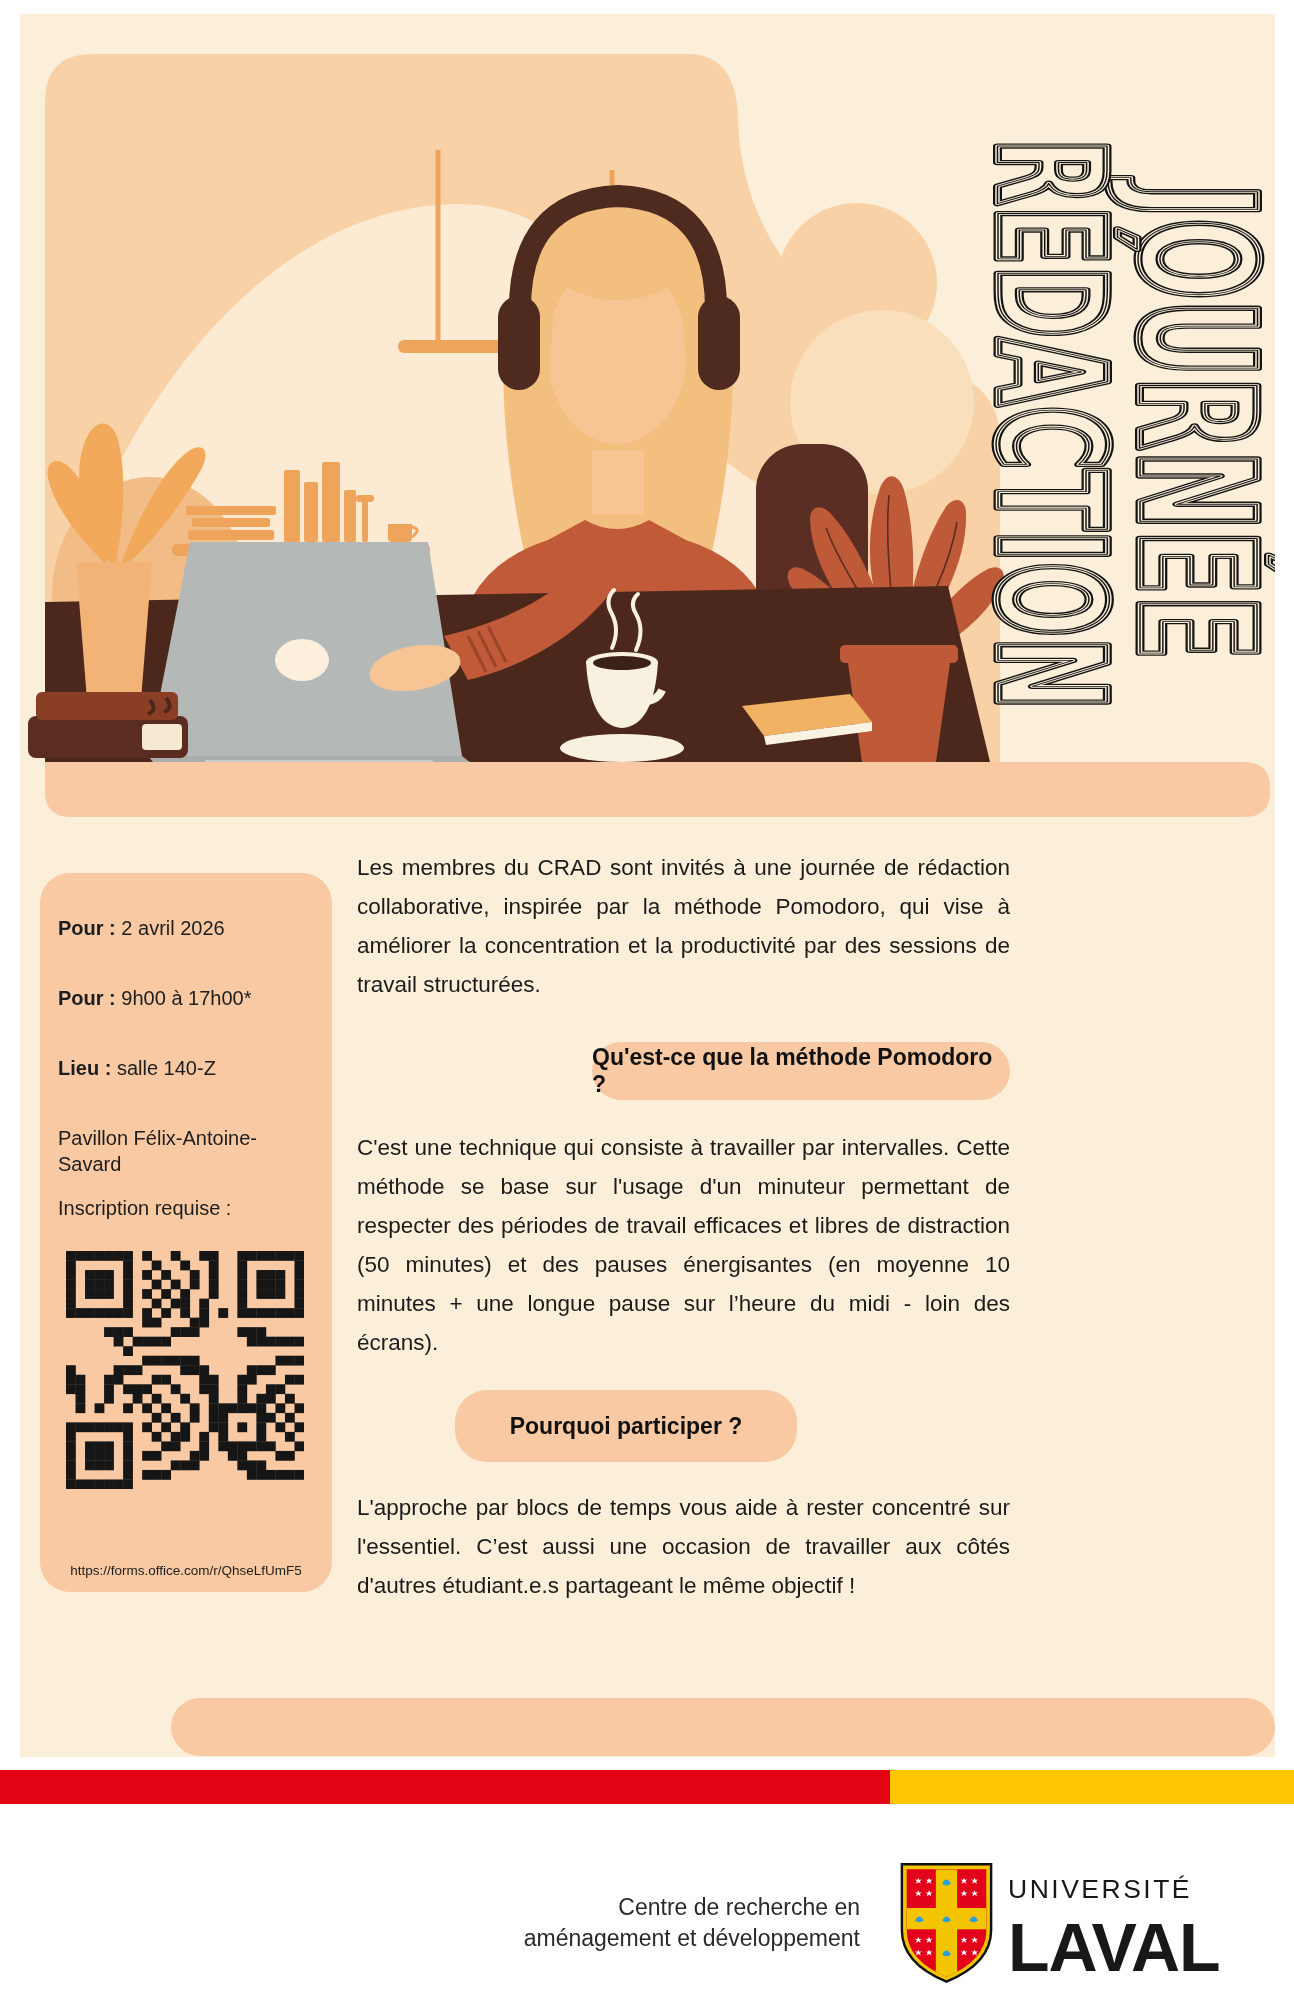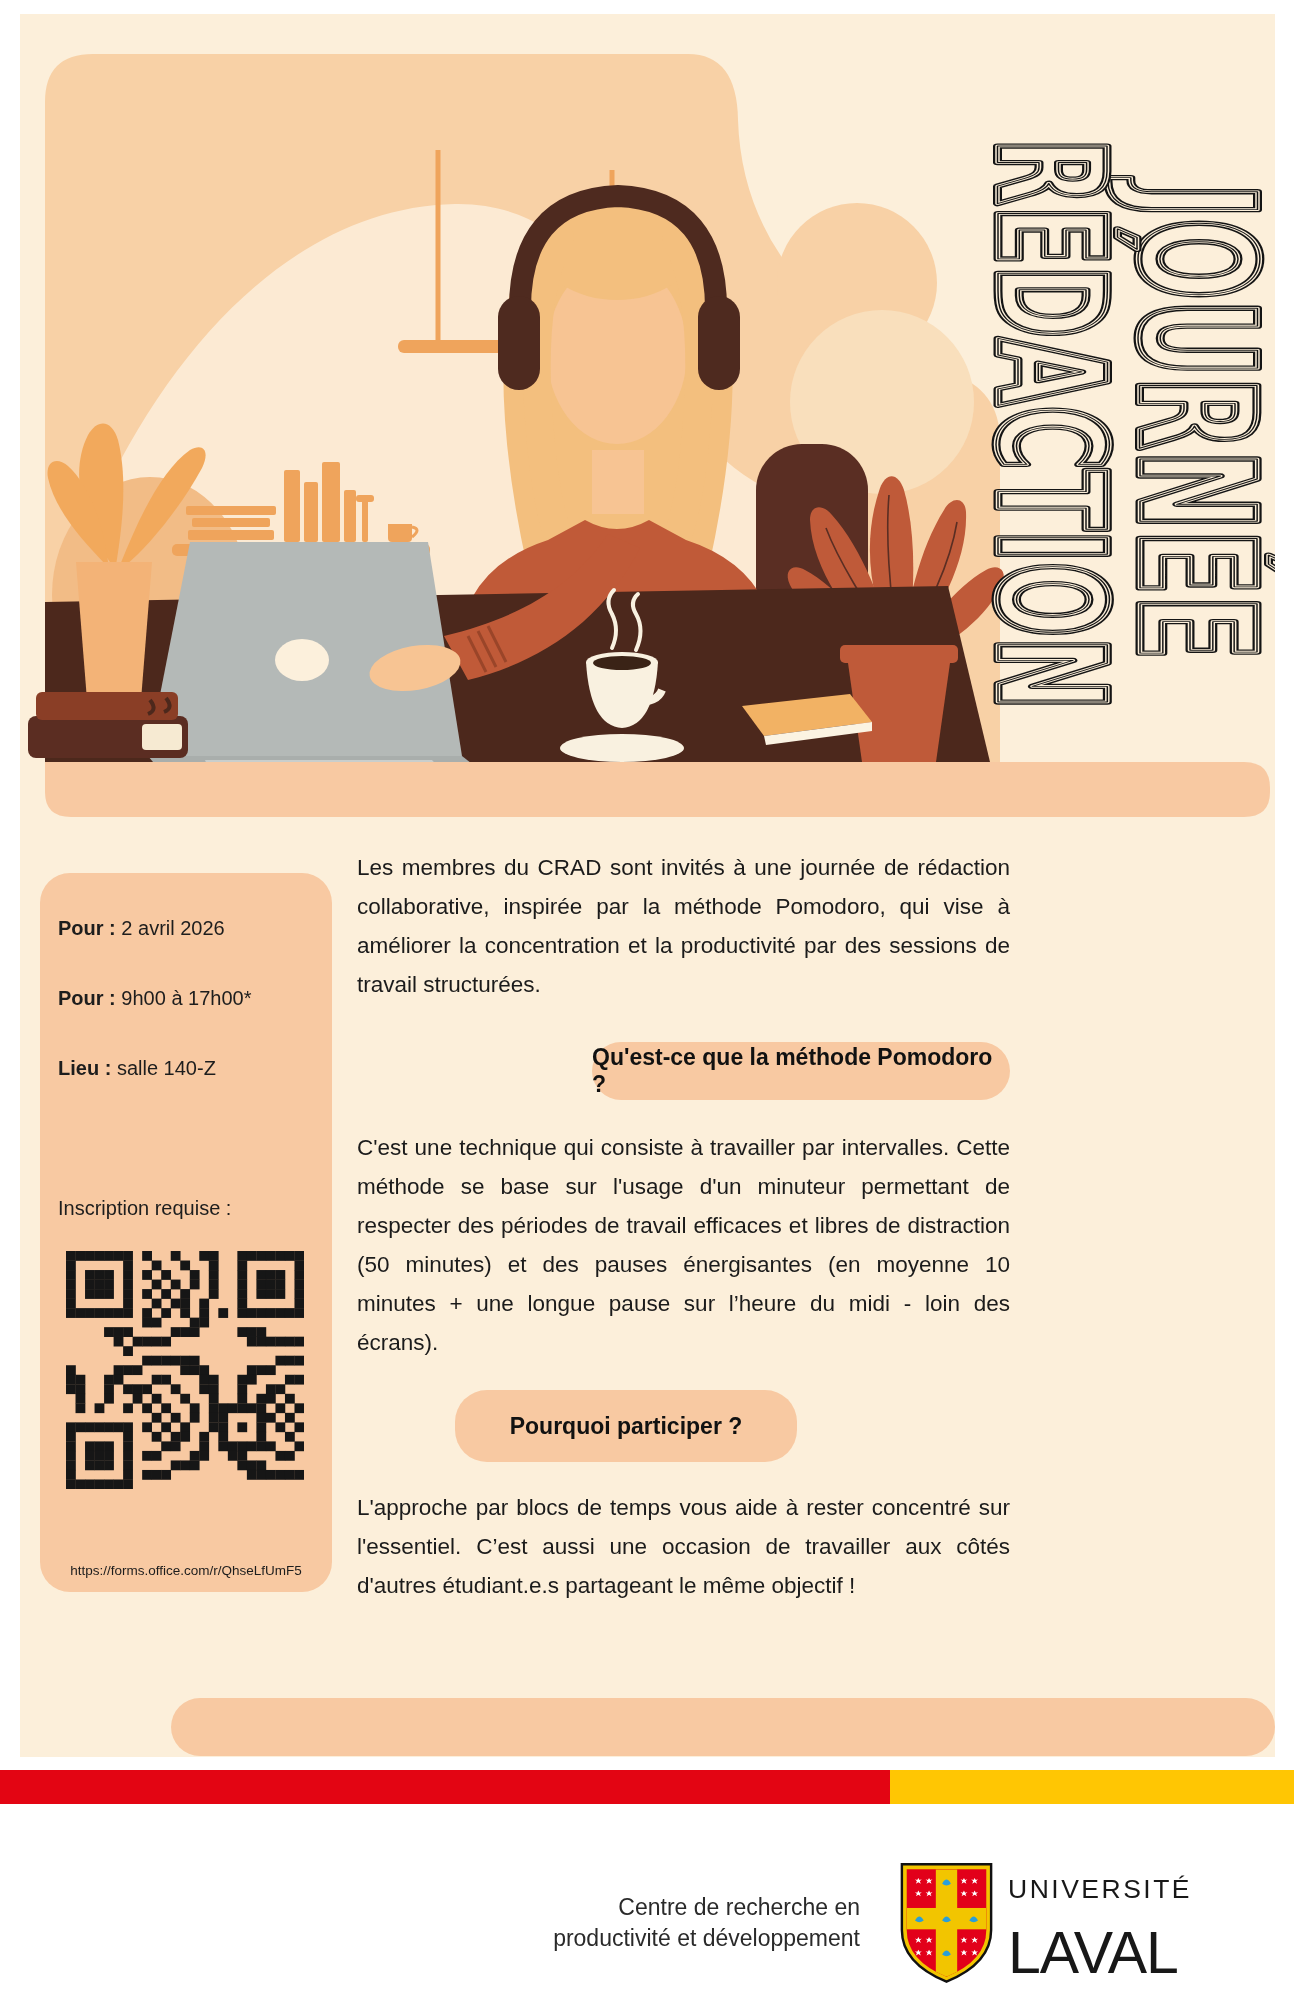--- a/index.html
+++ b/index.html
@@ -21,21 +21,21 @@
   #pill-1{left:592px;top:1042px;width:418px;height:58px;border-radius:29px;}
   #pill-2{left:455px;top:1390px;width:342px;height:72px;border-radius:32px;}
   #footnote{left:357px;top:1604px;width:645px;font-style:italic;font-size:20.5px;line-height:33px;color:#1b1b1b;}
   #bottom-band{left:171px;top:1698px;width:1104px;height:58px;background:var(--card,#f8c9a2);border-radius:29px;}
   #stripe-red{left:0;top:1770px;width:890px;height:34px;background:var(--red,#e30513);}
   #stripe-yellow{left:890px;top:1770px;width:404px;height:34px;background:var(--yellow,#ffc603);}
   
   #crad-name{left:434px;top:1892px;width:426px;text-align:right;font-size:23px;line-height:31px;color:#2a2a2a;}
   #ul-text{left:1008px;top:1874px;width:260px;color:#181818;}
   #ul-line1{font-size:26.5px;letter-spacing:2.5px;font-weight:500;}
-  #ul-line2{font-size:59px;font-weight:400;letter-spacing:-1px;line-height:56px;margin-top:20px;}
+  #ul-line2{font-size:68px;font-weight:700;letter-spacing:-1px;line-height:56px;margin-top:14px;}
 </style>
 </head>
 <body>
 
 <div id="page">
 
   <div class="abs" id="poster"></div>
 
   <svg class="abs" id="banner" width="1255" height="806" viewBox="20 14 1255 806">
 
@@ -164,20 +164,21 @@
         <text textLength="572" lengthAdjust="spacingAndGlyphs" stroke="#fcefda" stroke-width="4.4">RÉDACTION</text>
         <text textLength="572" lengthAdjust="spacingAndGlyphs" stroke="#141414" stroke-width="1.5">RÉDACTION</text>
       </g>
     </g>
   </svg>
 
   <div class="abs" id="info-card">
     <div class="info-line" style="top:42px"><b>Pour :</b> <span>2 avril 2026</span></div>
     <div class="info-line" style="top:112px"><b>Pour :</b> <span>9h00 à 17h00*</span></div>
     <div class="info-line" style="top:182px"><b>Lieu :</b> <span>salle 140-Z</span></div>
+    <div class="info-line" style="top:252px">Pavillon Félix-Antoine-Savard</div>
     <div class="info-line" style="top:322px;font-weight:400">Inscription requise :</div>
     <svg id="qr-wrap" viewBox="0 0 237.5 237.5" width="238" height="238">
         <rect x="0" y="0" width="9.8" height="9.8" fill="#161616"></rect>
         <rect x="9.5" y="0" width="9.8" height="9.8" fill="#161616"></rect>
         <rect x="19" y="0" width="9.8" height="9.8" fill="#161616"></rect>
         <rect x="28.5" y="0" width="9.8" height="9.8" fill="#161616"></rect>
         <rect x="38" y="0" width="9.8" height="9.8" fill="#161616"></rect>
         <rect x="47.5" y="0" width="9.8" height="9.8" fill="#161616"></rect>
         <rect x="57" y="0" width="9.8" height="9.8" fill="#161616"></rect>
         <rect x="76" y="0" width="9.8" height="9.8" fill="#161616"></rect>
@@ -468,21 +469,21 @@
   <div class="abs para" style="left:357px;top:1488px">L'approche par blocs de temps vous aide à rester concentré sur l'essentiel. C’est aussi une occasion de travailler aux côtés d'autres étudiant.e.s partageant le même objectif !</div>
 
 
   <div class="abs" id="bottom-band"></div>
 
   <div class="abs" id="stripe-red"></div>
   <div class="abs" id="stripe-yellow"></div>
 
   <div class="abs" id="crad-name">
     <div>Centre de recherche en</div>
-    <div>productivité et développement</div>
+    <div>aménagement et développement</div>
   </div>
 
   <svg class="abs" style="left:898px;top:1862px" width="97" height="123" viewBox="0 0 100 126">
     <defs>
       <clipPath id="shieldClip">
         <path d="M9,7 H91 V70 Q91,101 50,118 Q9,101 9,70 Z"></path>
       </clipPath>
       <path id="bird" d="M0,-3 L1.2,-0.8 L3.5,-1.5 L1.5,0.5 L2.5,3 L0,1.4 L-2.5,3 L-1.5,0.5 L-3.5,-1.5 L-1.2,-0.8 Z" fill="#ffffff"></path>
       <path id="shell" d="M-4.5,2 Q0,-6.5 4.5,2 Q0,5.5 -4.5,2 Z" fill="#2a9fd8"></path>
     </defs>

